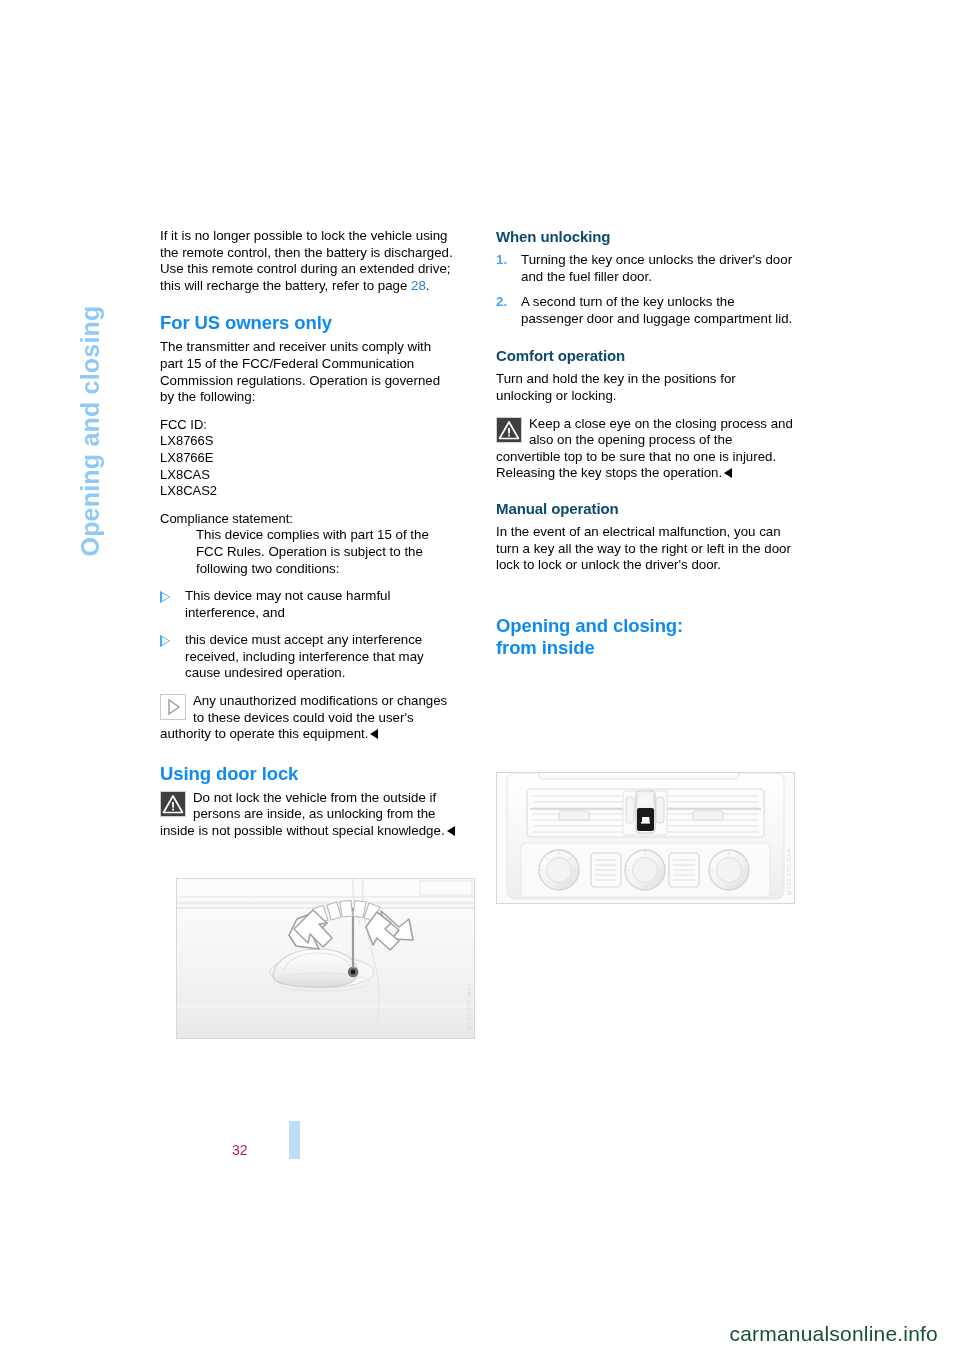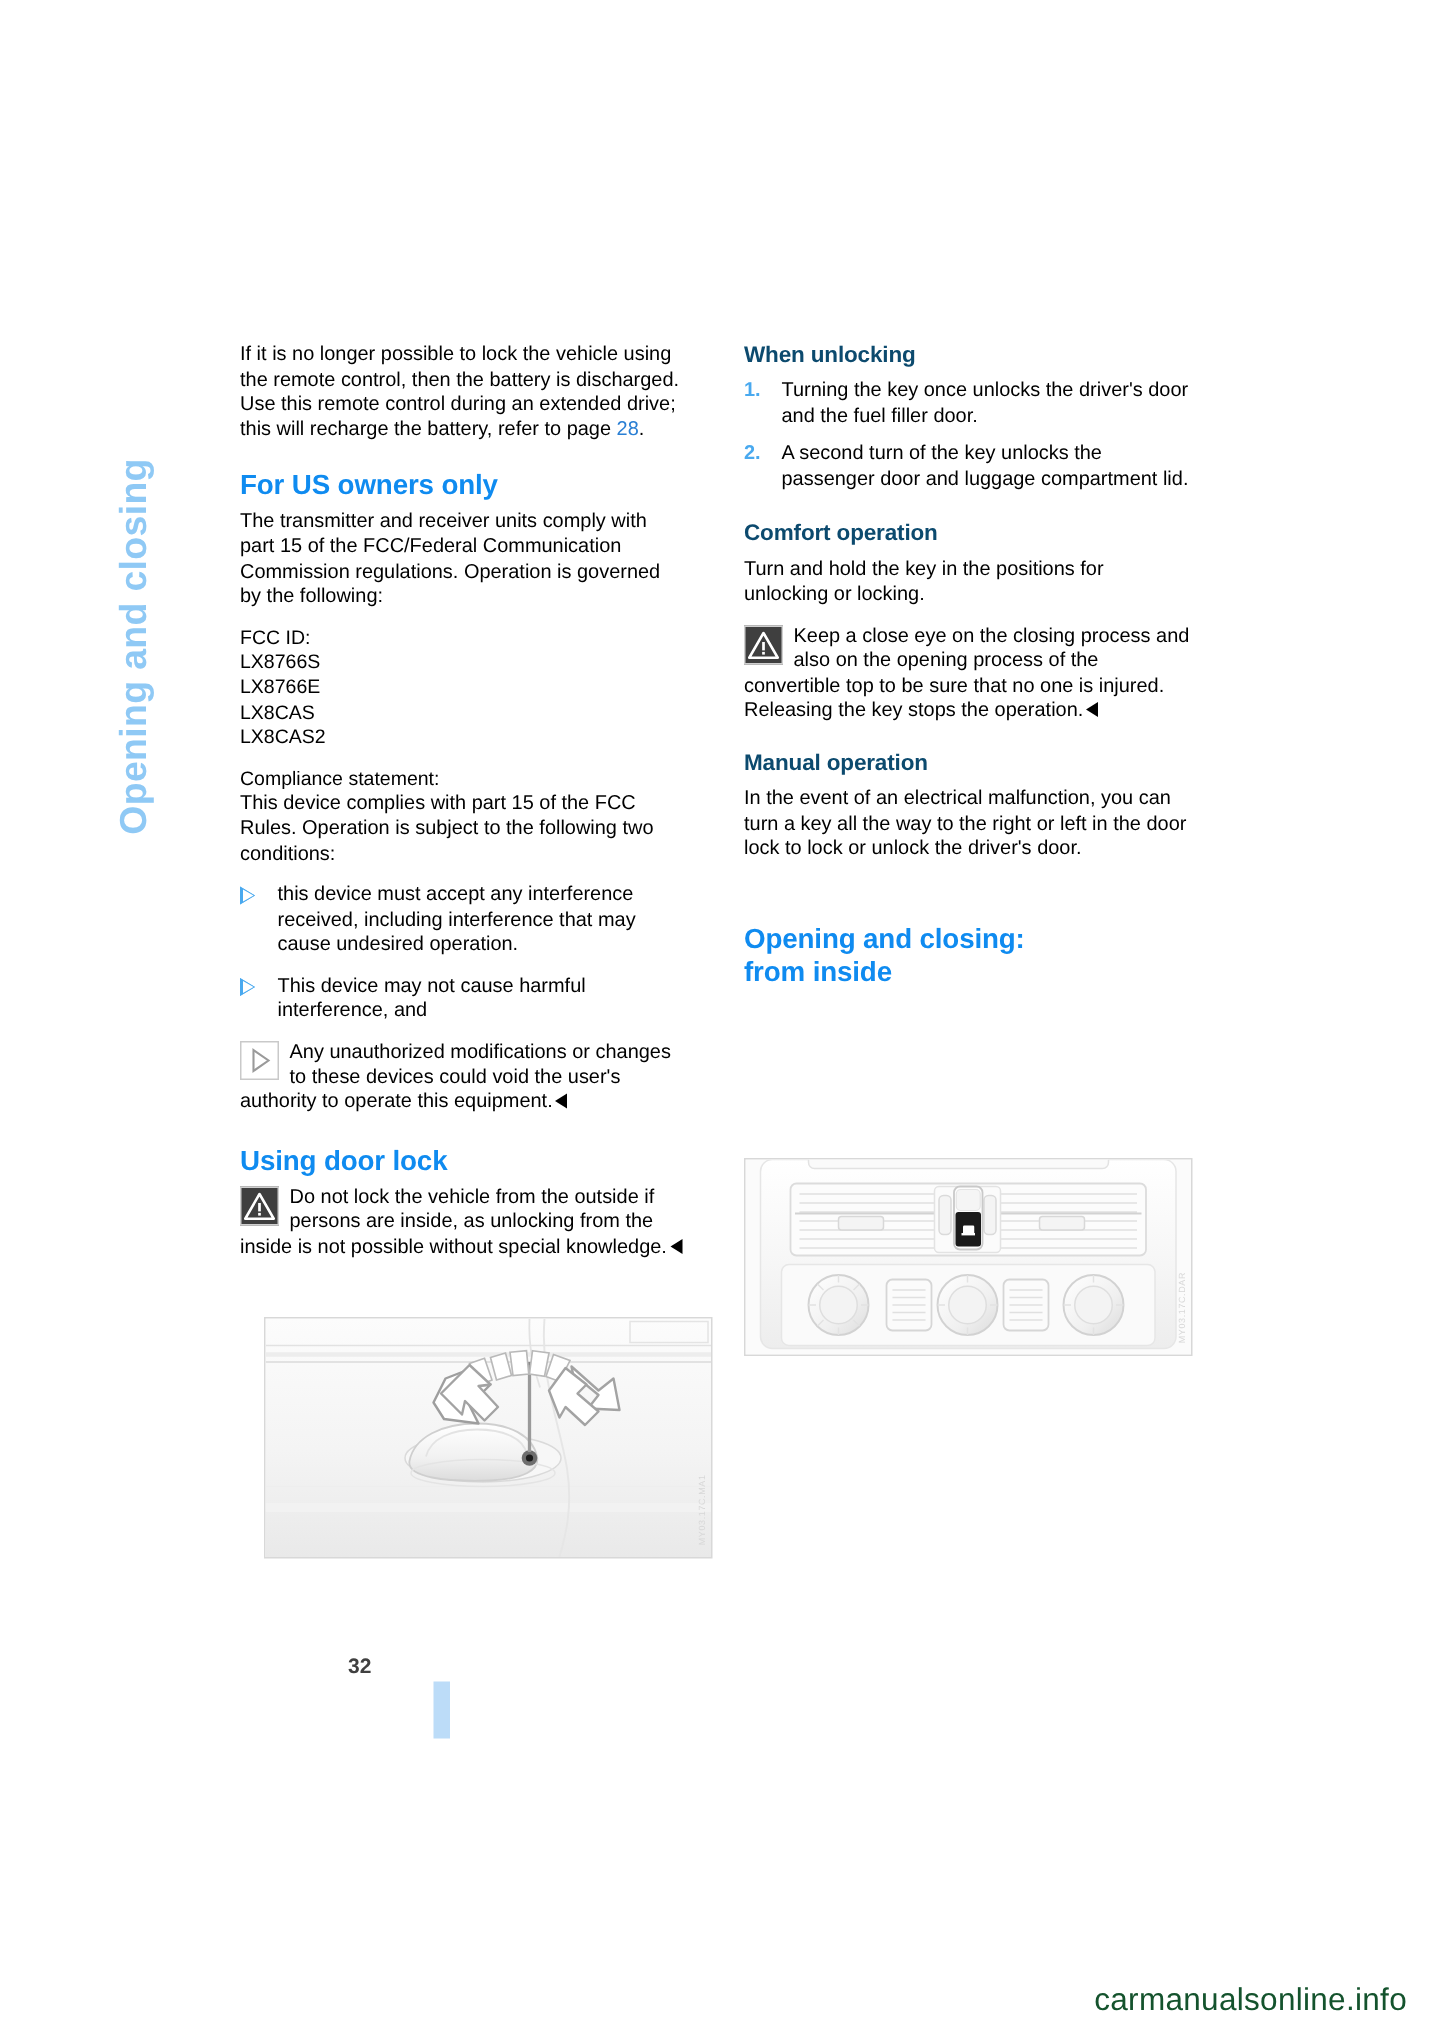--- a/index.html
+++ b/index.html
@@ -196,24 +196,23 @@
     writing-mode: vertical-rl;
     transform: rotate(180deg);
     letter-spacing: 0.4px;
     font-family: "Liberation Sans", sans-serif;
   }
 
   
   .pagenum {
     position: absolute;
     left: 232px;
-    top: 1102px;
+    top: 1142px;
     font-size: 14px;
-    color: #404040;
-    font-weight: bold;
+    color: #be185d;
   }
   .page-bar {
     position: absolute;
     left: 289px;
     top: 1121px;
     width: 11px;
     height: 38px;
     background: #bcdcf8;
   }
 
@@ -246,29 +245,29 @@
     <div>FCC ID:</div>
     <div>LX8766S</div>
     <div>LX8766E</div>
     <div>LX8CAS</div>
     <div>LX8CAS2</div>
   </div>
 
   <div class="idlist">
     <div>Compliance statement:</div>
   </div>
-  <p class="para" style="margin-top:-11px;">This device complies with part 15 of the FCC Rules. Operation is subject to the following two conditions:</p>
-
+  <p class="para" style="margin-top:-11px;margin-left:36px;">This device complies with part 15 of the FCC Rules. Operation is subject to the following two conditions:</p>
+
+  <div class="bullet-row">
+    <span class="bullet-tri"></span>
+    <span>This device may not cause harmful interference, and</span>
+  </div>
   <div class="bullet-row">
     <span class="bullet-tri"></span>
     <span>this device must accept any interference received, including interference that may cause undesired operation.</span>
-  </div>
-  <div class="bullet-row">
-    <span class="bullet-tri"></span>
-    <span>This device may not cause harmful interference, and</span>
   </div>
 
   <div class="notice">
     <span class="icon-box note-box">
       <svg viewBox="0 0 24 24" aria-hidden="true">
         <polygon points="8,5 18,12 8,19" fill="none" stroke="#9a9a9a" stroke-width="1.4"></polygon>
       </svg>
     </span>
     <span>Any unauthorized modifications or changes to these devices could void the user's authority to operate this equipment.</span><span class="endmark"></span>
   </div>

